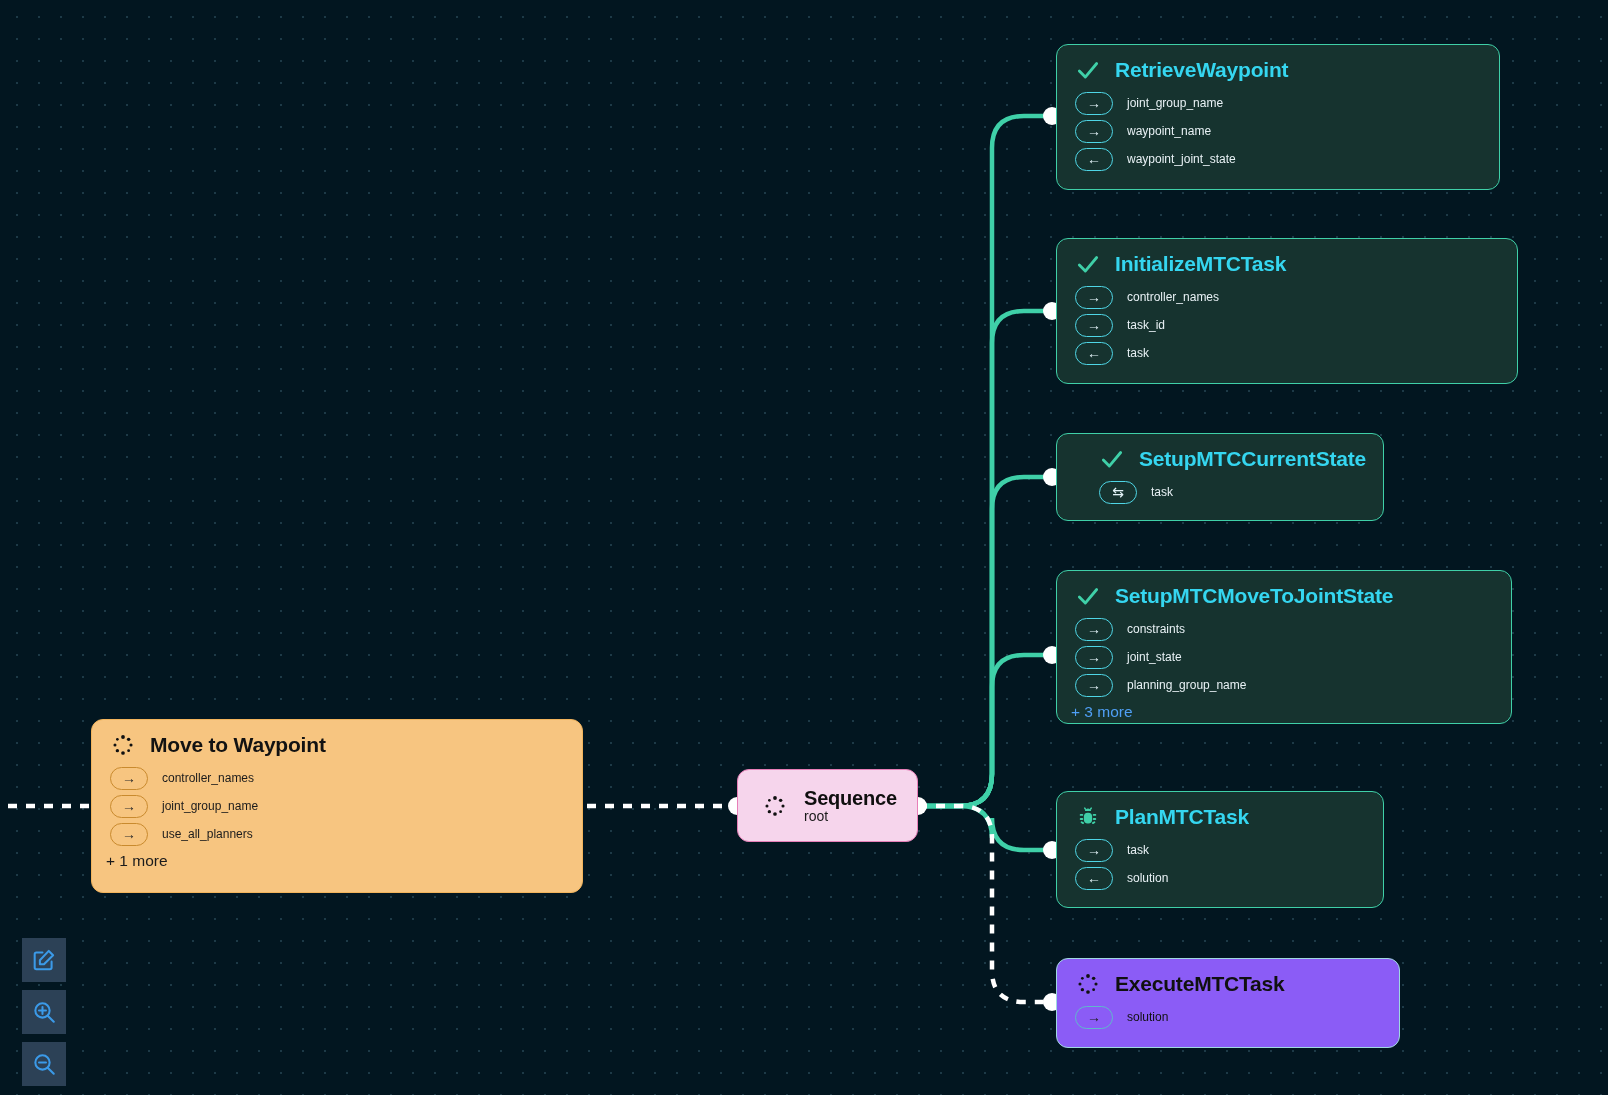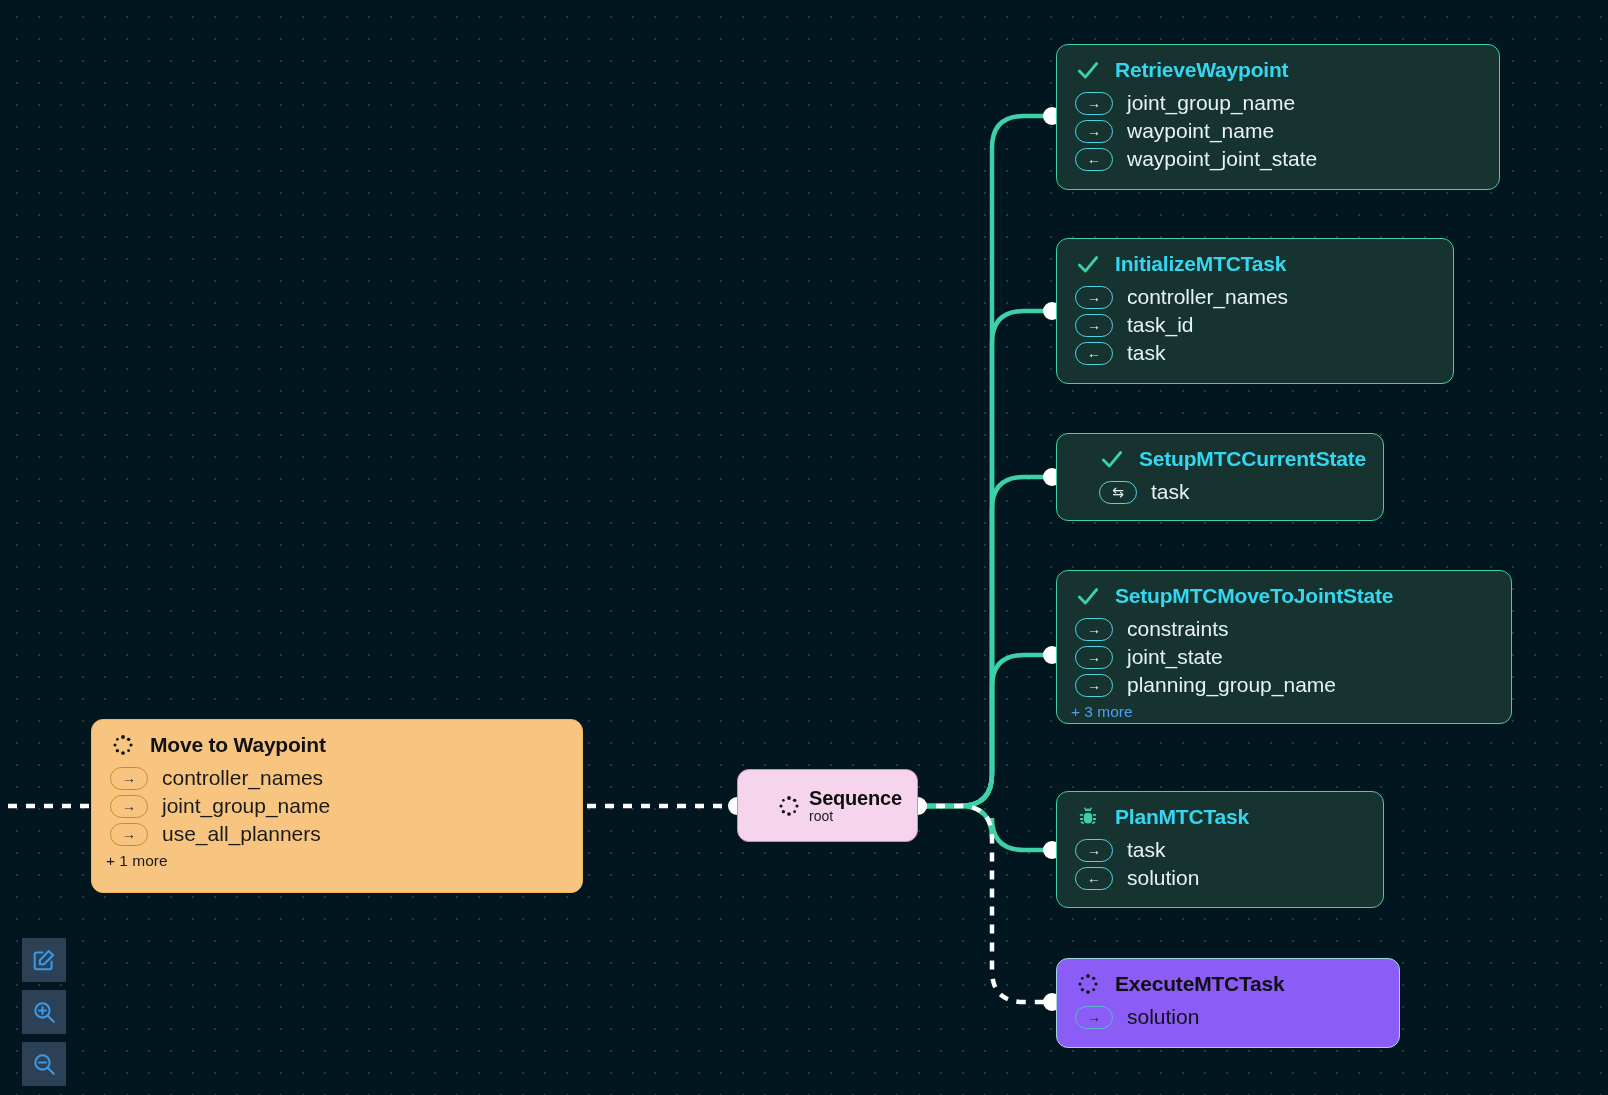--- a/index.html
+++ b/index.html
@@ -39,40 +39,40 @@
   .port { display:flex; align-items:center; height:28px; }
   .pin {
     width:38px; height:23px; border-radius:12px;
     border:1.3px solid #4fd6e6;
     display:flex; align-items:center; justify-content:center;
     font-size:14px; color:#cfe9f2; flex:none;
     margin-left:18px;
   }
   .teal .pin { border-color:#4fd6e6; color:#e3f3f8; }
   .pname {
-    font-size:21px; color:#e8f1f5; margin-left:14px;
+    font-size:12px; color:#e8f1f5; margin-left:14px;
     white-space:nowrap;
   }
   .more {
     color:#4f9ff5; font-size:15.5px; padding:4px 12px 0 14px;
   }
 
   
   .node.orange {
     background:#f7c580; border:1.4px solid #f2b45c;
   }
   .node.orange .title { color:#121212; }
   .node.orange .pname { color:#1b1b1b; }
   .node.orange .pin { border-color:#c98a2e; color:#2a2a2a; }
   .node.orange .more { color:#1b1b1b; }
 
   
   .node.pink {
     background:#f6d5ec; border:1.6px solid #e77fb8;
-    display:flex; align-items:center; gap:7px; padding-left:38px;
+    display:flex; align-items:center; gap:16px; padding-left:24px;
   }
   .node.pink .title { color:#0f0f0f; font-size:20px; }
 
   
   .node.cyan {
     background:#8b5cf6; border:1.4px solid #9fd8e0; overflow:hidden;
   }
   .node.cyan .title { color:#101010; }
   .node.cyan .pname { color:#111; }
   .node.cyan .pin { border-color:#5fb8cc; color:#1c1c1c; }
@@ -138,21 +138,21 @@
 
     </div>
     <div class="port">
       <span class="pin">←</span>
       <span class="pname">waypoint_joint_state</span>
 
     </div>
   </div>
 </div>
 
-<div class="node teal" style="left:1056px; top:238px; width:398px; height:146px;">
+<div class="node teal" style="left:1056px; top:238px; width:462px; height:146px;">
   <div class="nhead">
     <span class="ico">
       <svg viewBox="0 0 24 24" width="26" height="26">
             <path d="M4 13 L9.5 18.5 L20 6" stroke="#3fd0a8" stroke-width="2.6" fill="none" stroke-linecap="round" stroke-linejoin="round"></path>
           </svg>
     </span>
     <span class="title">InitializeMTCTask</span>
   </div>
   <div class="ports">
     <div class="port">

